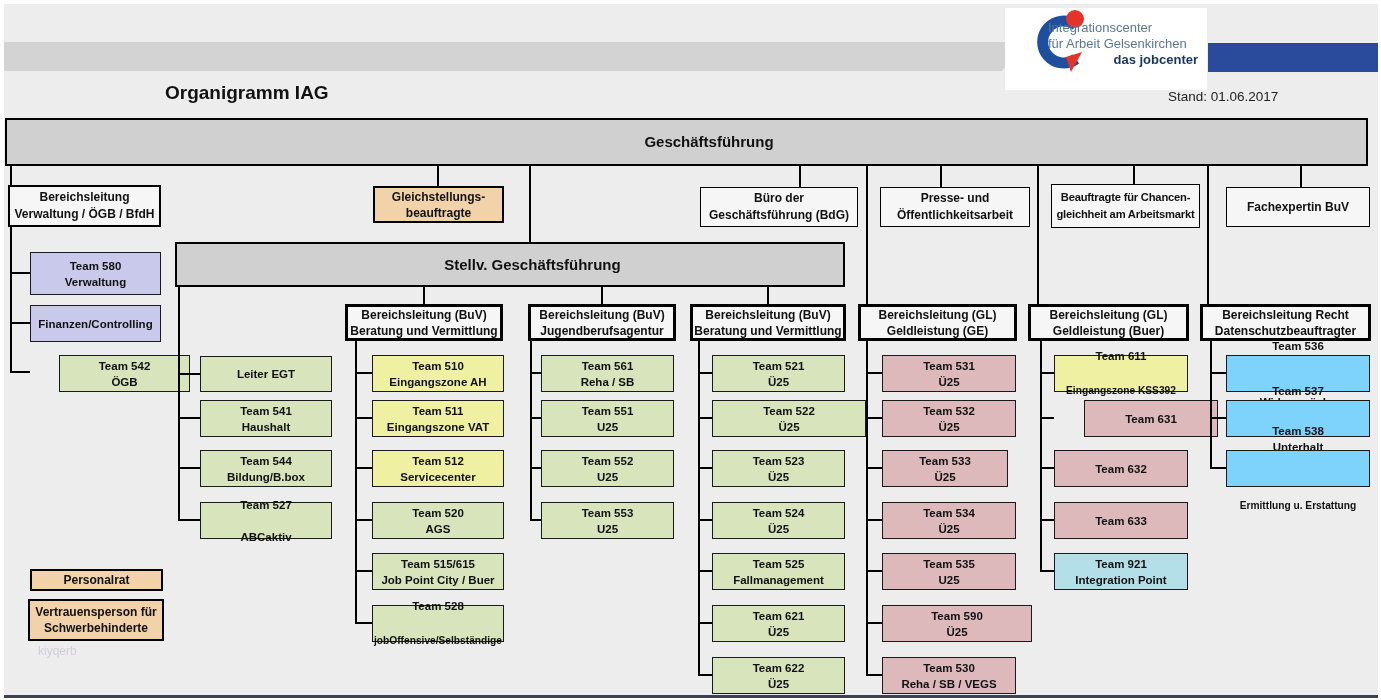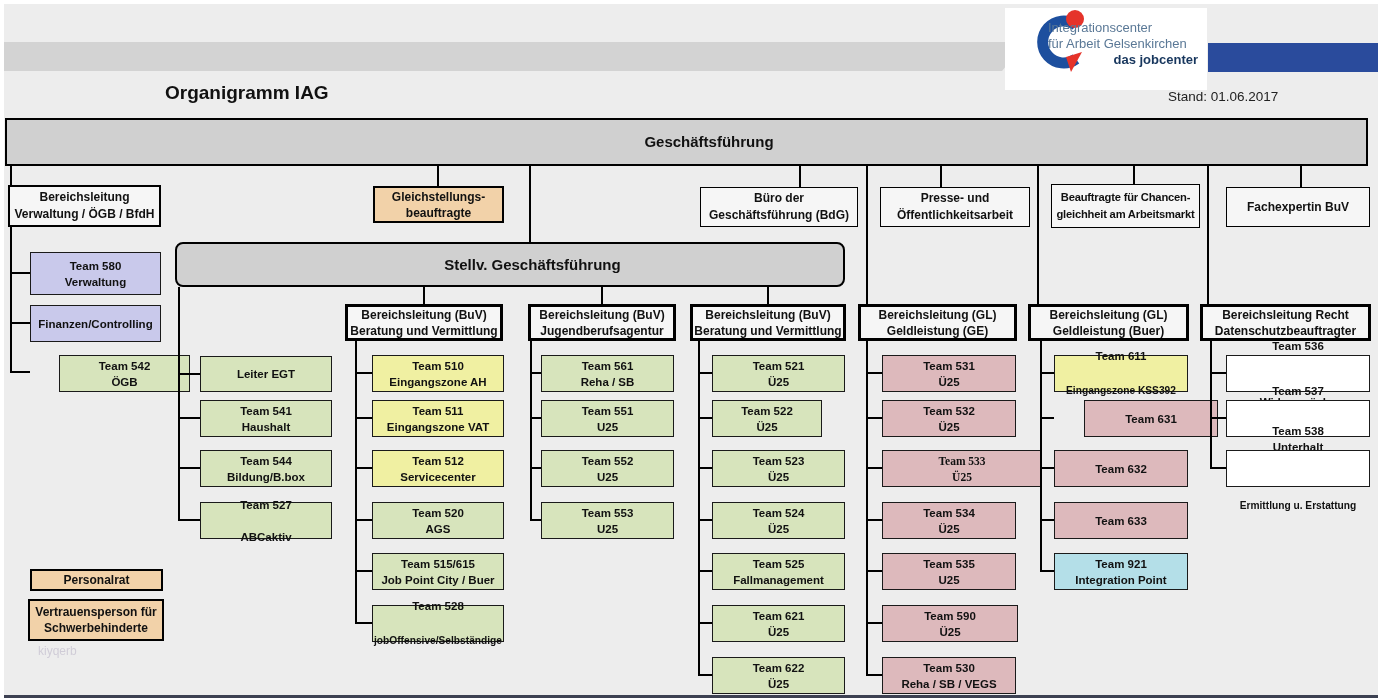--- a/index.html
+++ b/index.html
@@ -13,21 +13,21 @@
   .box{position:absolute;box-sizing:border-box;display:flex;flex-direction:column;
        justify-content:center;align-items:center;text-align:center;
        font-weight:bold;font-size:11.5px;line-height:16px;background:#f6f6f6;border:1px solid #1a1a1a;}
   .big{font-size:15px;background:#d0d0d0;border:2px solid #000;padding-left:45px;}
   .hdr2{font-size:12px;border:2px solid #000;line-height:17px;}
   .hdr3{font-size:12px;border:3px solid #000;line-height:16px;background:#f6f6f6;}
   .green{background:#d7e4bc;}
   .yellow{background:#f0f0a2;}
   .pink{background:#ddb9bc;}
   .purple{background:#c9c9eb;}
-  .blue{background:#ffffff;gap:40px;}
+  .blue{background:#7dd3fc;gap:40px;}
   .cyan{background:#b4dfe8;}
   .orange{background:#f2d2a9;border:2px solid #000;}
   .sm2 .bl2{font-size:10.2px;margin-top:19px;}
   .cond{font-size:11.2px;letter-spacing:-0.2px;}
   
   i.v,i.h{position:absolute;background:#000;display:block;}
   i.v{width:2px;} i.h{height:2px;}
   
   #title{position:absolute;left:165px;top:82px;font-size:19px;font-weight:bold;}
   #stand{position:absolute;left:1168px;top:89px;width:136px;font-size:13.5px;text-align:left;color:#222;}
@@ -57,21 +57,21 @@
     <div>für Arbeit Gelsenkirchen</div>
     <div class="jc">das jobcenter</div>
   </div>
   <div id="bluebar"></div>
   <div id="title">Organigramm IAG</div>
   <div id="stand">Stand: 01.06.2017</div>
 
   <div class="box big" style="left:5px;top:118px;width:1363px;height:48px;">
     <div>Geschäftsführung</div>
   </div>
-  <div class="box big" style="left:175px;top:242px;width:670px;height:45px;border-radius:8px;">
+  <div class="box big" style="left:175px;top:242px;width:670px;height:45px;">
     <div>Stellv. Geschäftsführung</div>
   </div>
 
   <div class="box hdr2" style="left:8px;top:185px;width:153px;height:42px;">
       <div class="bl1">Bereichsleitung</div>
       <div class="bl2">Verwaltung / ÖGB / BfdH</div>
     </div>
   <div class="box orange" style="left:373px;top:186px;width:131px;height:37px;font-size:12px;">
       <div class="bl1">Gleichstellungs-</div>
       <div class="bl2">beauftragte</div>
@@ -184,21 +184,21 @@
     </div>
   <div class="box green" style="left:541px;top:502px;width:133px;height:37px;">
       <div class="bl1">Team 553</div>
       <div class="bl2">U25</div>
     </div>
 
   <div class="box green" style="left:712px;top:355px;width:133px;height:37px;">
       <div class="bl1">Team 521</div>
       <div class="bl2">Ü25</div>
     </div>
-  <div class="box green" style="left:712px;top:400px;width:110px;height:37px;">
+  <div class="box green" style="left:712px;top:400px;width:154px;height:37px;">
       <div class="bl1">Team 522</div>
       <div class="bl2">Ü25</div>
     </div>
   <div class="box green" style="left:712px;top:450px;width:133px;height:37px;">
       <div class="bl1">Team 523</div>
       <div class="bl2">Ü25</div>
     </div>
   <div class="box green" style="left:712px;top:502px;width:133px;height:37px;">
       <div class="bl1">Team 524</div>
       <div class="bl2">Ü25</div>
@@ -217,33 +217,33 @@
     </div>
 
   <div class="box pink" style="left:882px;top:355px;width:134px;height:37px;">
       <div class="bl1">Team 531</div>
       <div class="bl2">Ü25</div>
     </div>
   <div class="box pink" style="left:882px;top:400px;width:134px;height:37px;">
       <div class="bl1">Team 532</div>
       <div class="bl2">Ü25</div>
     </div>
-  <div class="box pink" style="left:882px;top:450px;width:160px;height:37px;font-family:Liberation Serif, serif;">
+  <div class="box pink" style="left:882px;top:450px;width:126px;height:37px;">
       <div class="bl1">Team 533</div>
       <div class="bl2">Ü25</div>
     </div>
   <div class="box pink" style="left:882px;top:502px;width:134px;height:37px;">
       <div class="bl1">Team 534</div>
       <div class="bl2">Ü25</div>
     </div>
   <div class="box pink" style="left:882px;top:553px;width:134px;height:37px;">
       <div class="bl1">Team 535</div>
       <div class="bl2">U25</div>
     </div>
-  <div class="box pink" style="left:882px;top:605px;width:136px;height:37px;">
+  <div class="box pink" style="left:882px;top:605px;width:150px;height:37px;">
       <div class="bl1">Team 590</div>
       <div class="bl2">Ü25</div>
     </div>
   <div class="box pink" style="left:882px;top:657px;width:134px;height:37px;">
       <div class="bl1">Team 530</div>
       <div class="bl2">Reha / SB / VEGS</div>
     </div>
 
   <div class="box yellow sm2" style="left:1054px;top:355px;width:134px;height:37px;">
       <div class="bl1">Team 611</div>

